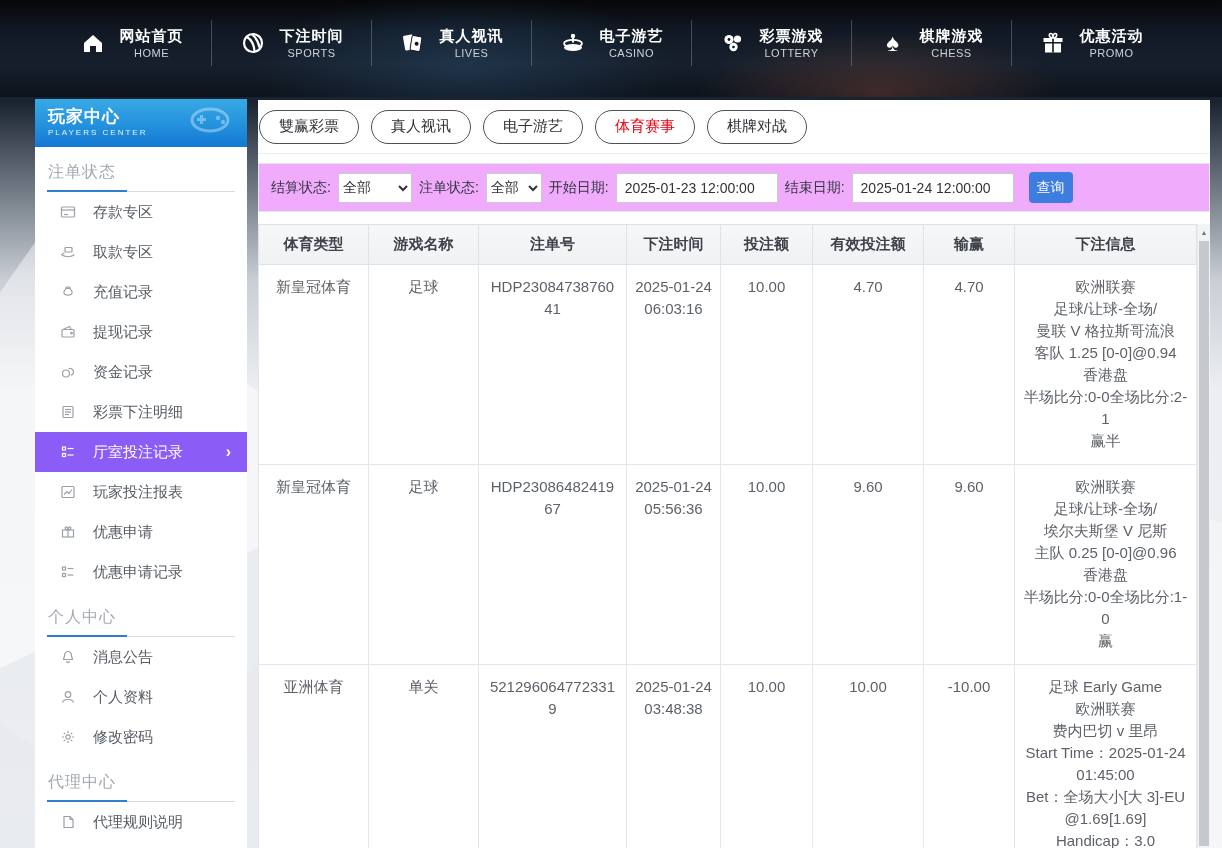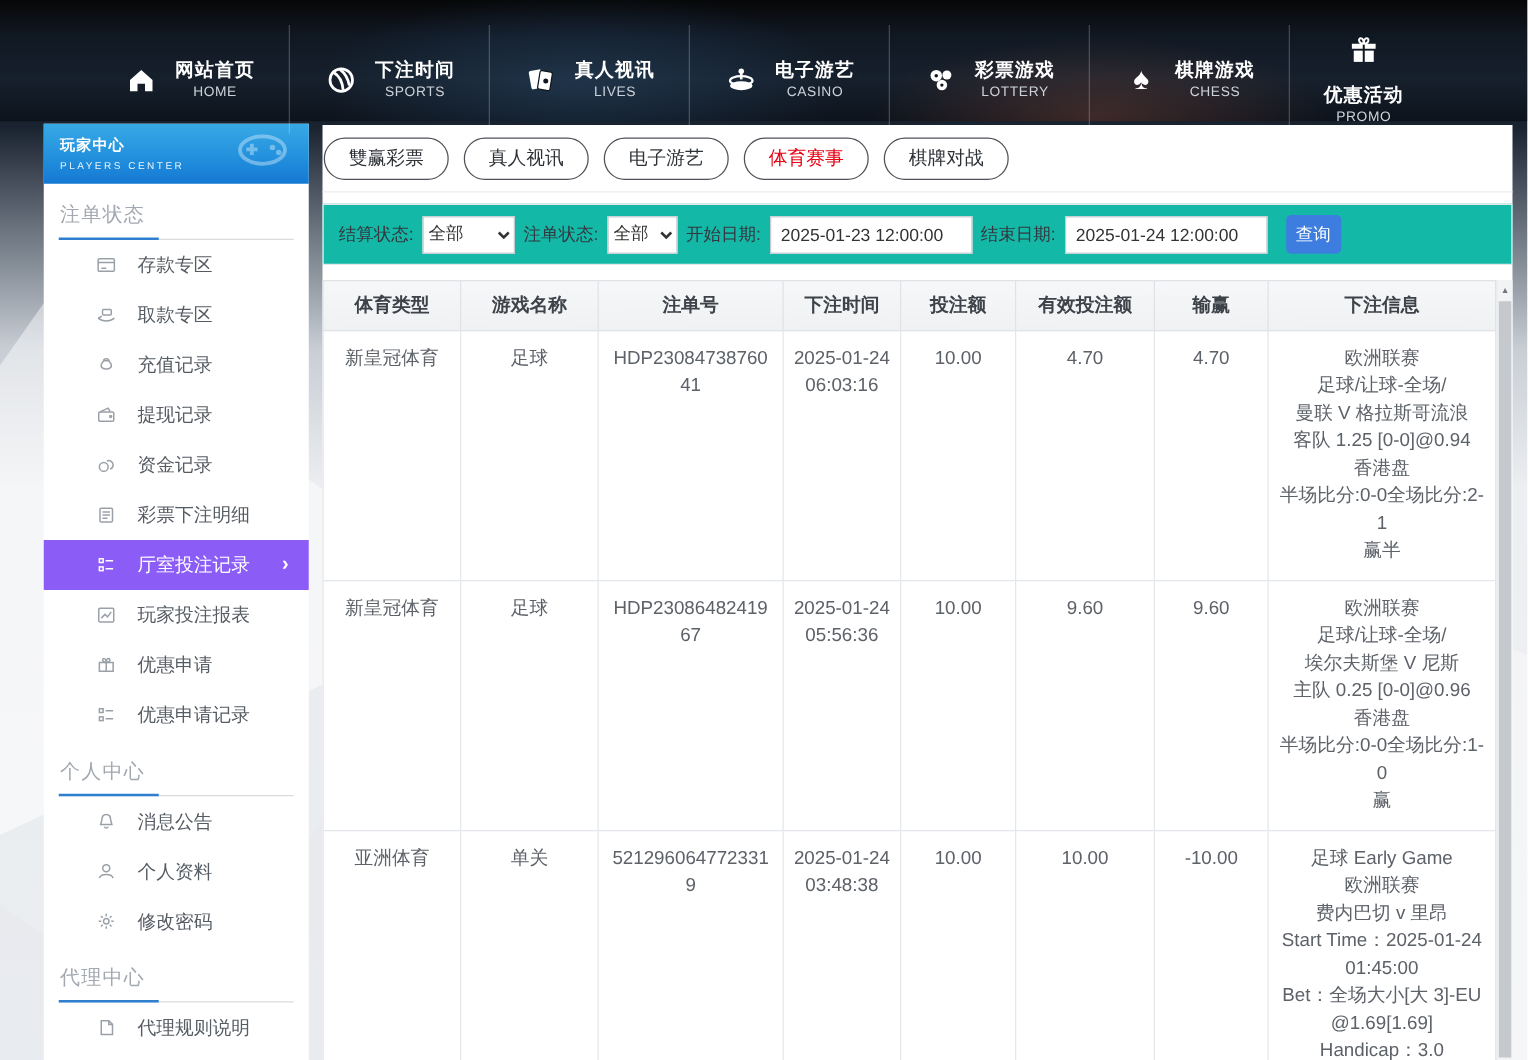--- a/index.html
+++ b/index.html
@@ -14,54 +14,54 @@
   
   .topbar { position:absolute; left:0; top:0; width:1222px; height:97px;
     background:
       radial-gradient(260px 90px at 72% 95%, rgba(150,80,60,0.35), rgba(0,0,0,0) 70%),
       radial-gradient(300px 110px at 38% 70%, rgba(50,90,130,0.35), rgba(0,0,0,0) 70%),
       linear-gradient(180deg,#060708 0%,#0a0c10 9%,#101823 30%,#16202c 65%,#0d131c 100%);
     z-index:5; }
   .nav { position:absolute; left:0; top:20px; width:100%; display:flex; justify-content:center; }
   .nav-item { display:flex; align-items:center; gap:13px; padding:6px 27px; cursor:pointer;
     border-right:1px solid rgba(255,255,255,0.22); }
-  .nav-item:last-child { border-right:none;flex-direction:column; }
+  .nav-item:last-child { border-right:none; }
   .nav-icon { width:28px; height:28px; display:flex; align-items:center; justify-content:center; color:#fff; }
   .nav-icon svg { display:block; }
   .nav-text { display:flex; flex-direction:column; align-items:center; }
   .nav-zh { color:#ffffff; font-size:15px; font-weight:bold; line-height:20px; letter-spacing:1px; }
   .nav-en { color:#ccd2d9; font-size:11px; line-height:14px; letter-spacing:0.5px; }
   .spade-glyph { font-size:24px; line-height:26px; color:#fff; }
 
   
   .sidebar { position:absolute; left:35px; top:99px; width:212px; height:749px; background:#ffffff; z-index:4; }
   .sidebar-header { position:relative; height:48px; overflow:hidden; padding:7px 0 0 13px;
     background:linear-gradient(180deg,#38a9e6 0%,#2391dd 55%,#1478d3 100%); }
-  .sb-title { color:#fff; font-size:12px; font-weight:bold; line-height:21px; letter-spacing:1px; }
+  .sb-title { color:#fff; font-size:17px; font-weight:bold; line-height:21px; letter-spacing:1px; }
   .sb-sub { color:#e8f4fc; font-size:8px; letter-spacing:2px; line-height:11px; }
   .sb-pad-icon { position:absolute; right:14px; top:6px; opacity:0.45; color:#cfeafb; }
   .section-title { position:relative; margin:0 12px; padding:15px 0 8px 1px; color:#a3a9b1; font-size:16px;
     letter-spacing:1px; border-bottom:1px solid #d9dcdf; }
   .section-title::after { content:""; position:absolute; left:0; bottom:-1px; width:80px; height:2px; background:#2e7fd0; }
   .menu { list-style:none; }
-  .menu-item { position:relative; height:40px; display:flex; align-items:center; padding-left:42px; cursor:pointer;
+  .menu-item { position:relative; height:40px; display:flex; align-items:center; padding-left:25px; cursor:pointer;
     color:#565c63; font-size:15px; }
   .menu-item .mi-icon { width:16px; height:16px; margin-right:17px; color:#9aa0a8; flex:none; }
   .menu-item .mi-icon svg { display:block; }
   .menu-item.active { background:#8b5cf6; color:#ffffff; }
   .menu-item.active .mi-icon { color:#ffffff; }
   .chev { position:absolute; right:16px; top:50%; transform:translateY(-50%); color:#fff; font-size:16px; font-weight:bold; }
 
   
   .main { position:absolute; left:258px; top:100px; width:952px; height:751px; background:#ffffff; z-index:4; }
   .tabs { height:54px; display:flex; align-items:center; gap:12px; padding-left:1px; border-bottom:1px solid #ececee; }
   .tab { width:100px; height:34px; border:1px solid #4d5157; border-radius:17px; background:#fff;
     display:flex; align-items:center; justify-content:center; font-size:15px; color:#2e3237; cursor:pointer; }
   .tab.active { color:#e60012; }
-  .filterbar { margin-top:9px; height:49px; background:#14b8a6; border:1px solid #e4e7ea;
+  .filterbar { margin-top:9px; height:49px; background:#f0abfc; border:1px solid #e4e7ea;
     display:flex; align-items:center; padding:0 12px; gap:7px; }
   .f-label { font-size:14px; color:#333740; }
   .filter-select { height:30px; border:1px solid #c6cbd1; background:#fff; font-size:14px; color:#333;
     font-family:Liberation Mono, monospace; }
   .sel-settle { width:74px; }
   .sel-order { width:56px; }
   .filter-input { height:30px; width:162px; border:1px solid #c6cbd1; background:#fff; font-size:14px;
     color:#333; padding:12px 8px; font-family:"Liberation Sans",sans-serif; }
   .query-btn { margin-left:8px; width:44px; height:31px; background:#3d7de0; color:#fff; border:none;
     border-radius:4px; font-size:14px; cursor:pointer; font-family:"Liberation Sans",sans-serif; }

